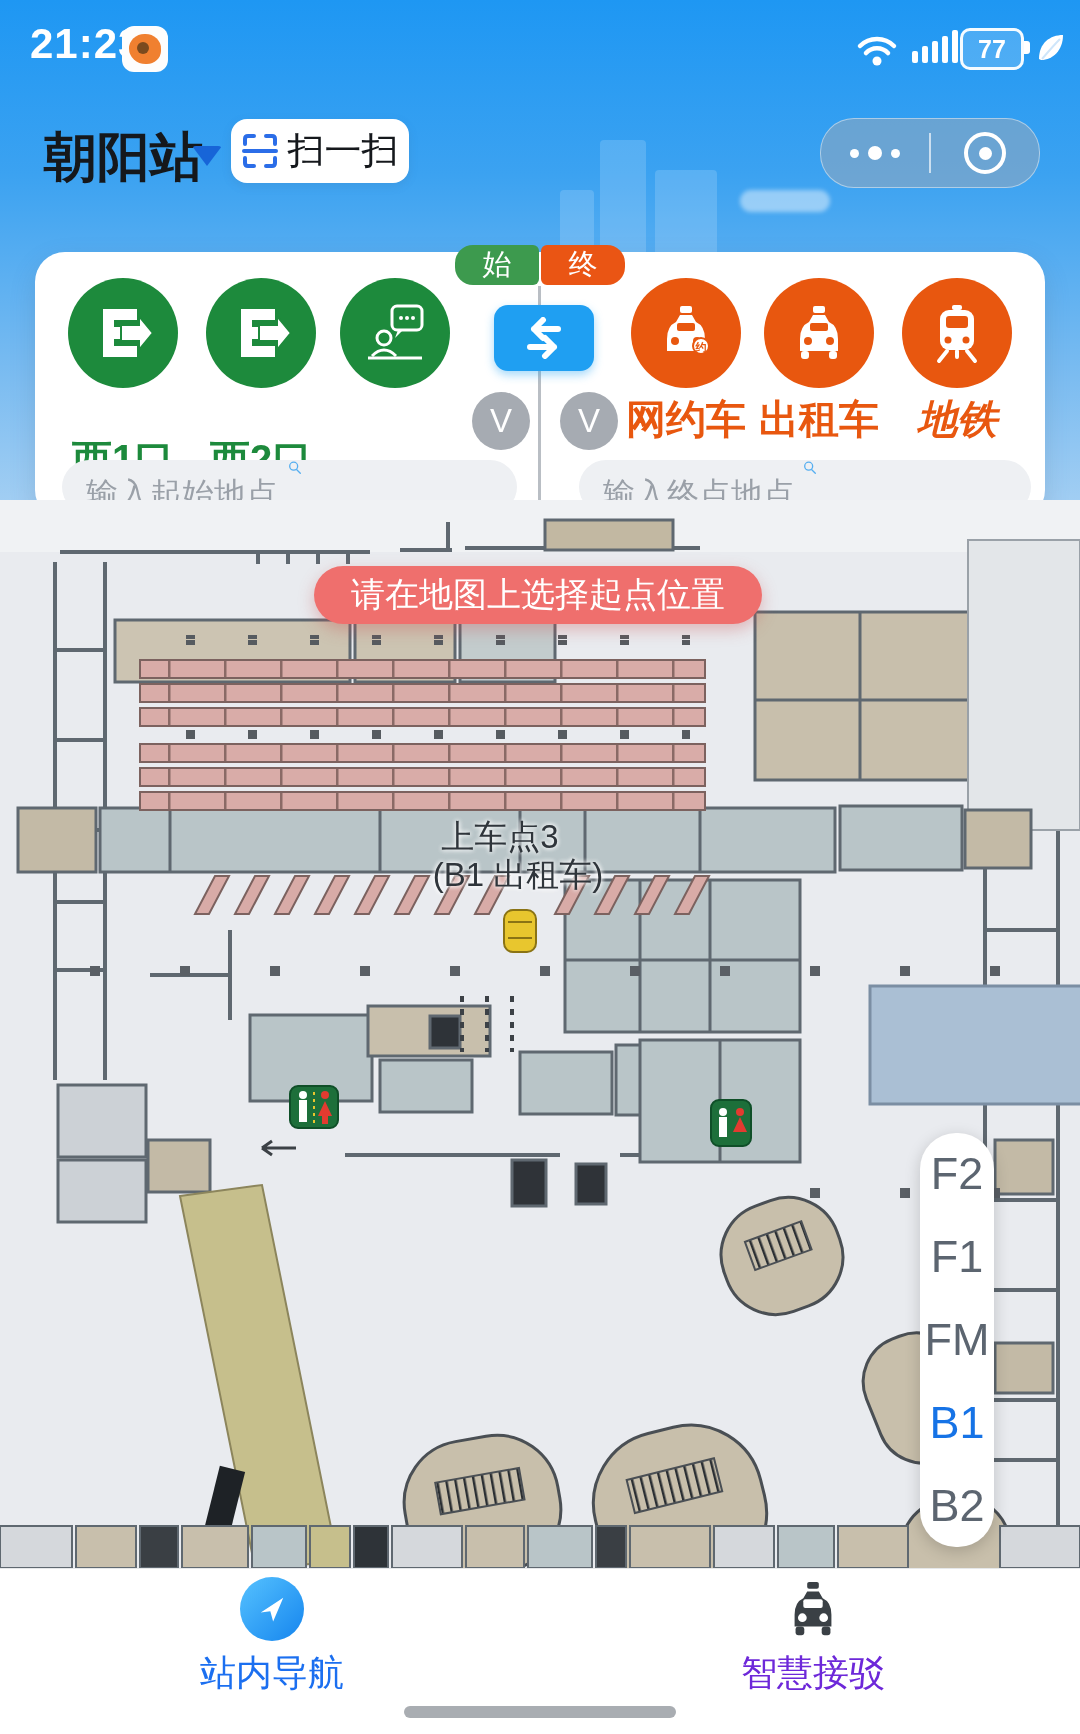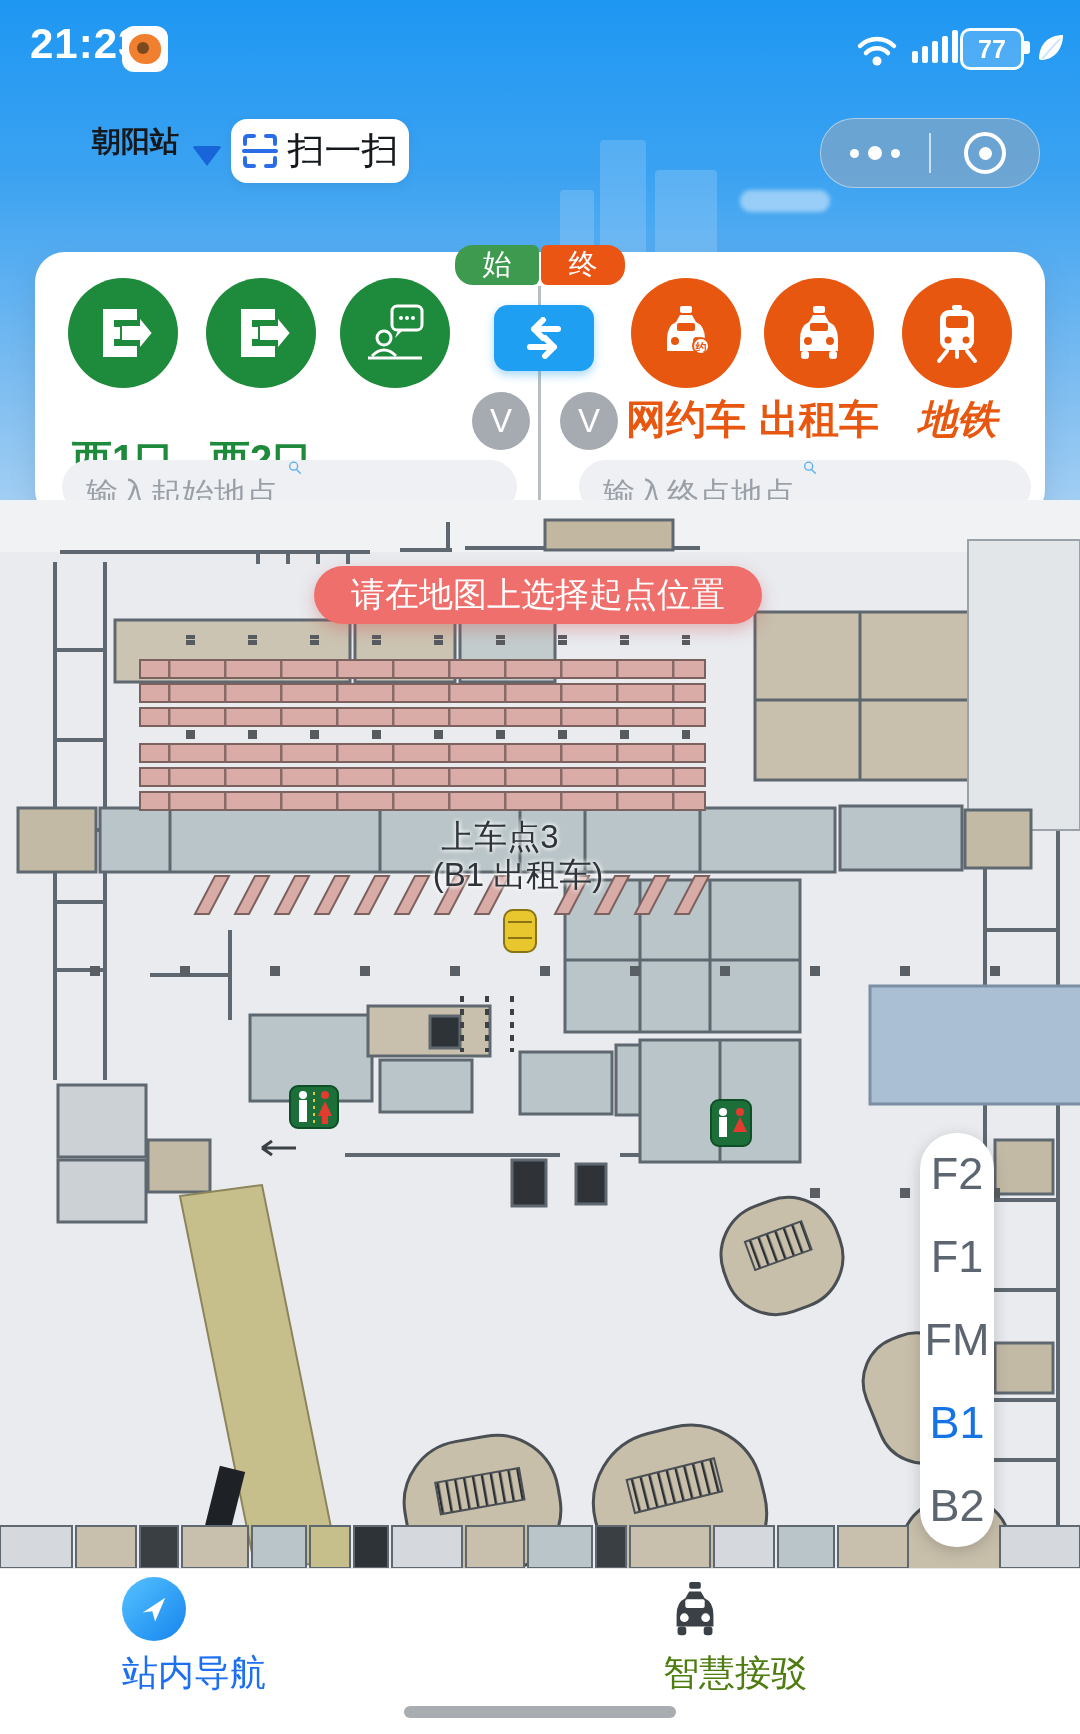--- a/index.html
+++ b/index.html
@@ -13,21 +13,21 @@
   
   .time{left:30px;top:20px;color:#fff;font-size:42px;font-weight:bold;letter-spacing:1px;}
   .appicon{left:122px;top:26px;width:46px;height:46px;background:#fdfdfd;border-radius:12px;display:flex;align-items:center;justify-content:center;}
   .appicon .blob{width:32px;height:30px;background:#f08030;border-radius:50% 50% 46% 54%;position:relative;}
   .appicon .blob::after{content:"";position:absolute;left:8px;top:8px;width:12px;height:12px;border-radius:50%;background:#7a4a1e;}
   .sigbars{left:912px;top:30px;display:flex;align-items:flex-end;gap:4px;}
   .sigbars i{display:block;width:6px;background:#fff;border-radius:2px;}
   .batt{left:960px;top:28px;width:58px;height:36px;border:3px solid rgba(255,255,255,.95);border-radius:10px;background:rgba(255,255,255,.18);color:#fff;font-size:25px;font-weight:bold;display:flex;align-items:center;justify-content:center;}
   .batt::after{content:"";position:absolute;right:-9px;top:10px;width:6px;height:13px;background:#fff;border-radius:0 3px 3px 0;}
   
-  .station{left:44px;top:122px;font-size:29px;font-weight:bold;color:#15181c;margin-left:48px;}
+  .station{left:44px;top:122px;font-size:53px;font-weight:bold;color:#15181c;}
   .caret{left:192px;top:146px;width:0;height:0;border-left:15px solid transparent;border-right:15px solid transparent;border-top:20px solid #1765d8;border-radius:4px;}
   .scanbtn{left:231px;top:119px;width:178px;height:64px;background:#fff;border-radius:16px;display:flex;align-items:center;justify-content:center;gap:10px;box-shadow:0 3px 10px rgba(60,100,150,.15);}
   .scanbtn span{font-size:37px;color:#15181c;}
   .capsule{left:820px;top:118px;width:218px;height:68px;border-radius:34px;background:rgba(150,168,186,.55);border:1px solid rgba(255,255,255,.45);display:flex;align-items:center;}
   .capsule .dots{flex:1;display:flex;align-items:center;justify-content:center;gap:9px;}
   .capsule .dots i{display:block;border-radius:50%;background:#fff;}
   .capsule .vline{width:2px;height:40px;background:rgba(255,255,255,.65);}
   .capsule .target{flex:1;display:flex;align-items:center;justify-content:center;}
   .ring{width:34px;height:34px;border:4px solid #fff;border-radius:50%;display:flex;align-items:center;justify-content:center;}
   .ring i{width:13px;height:13px;background:#fff;border-radius:50%;}
@@ -51,26 +51,26 @@
   
   .toast{left:314px;top:566px;width:448px;height:58px;background:#ef6f6d;border-radius:30px;color:#fff;font-size:34px;display:flex;align-items:center;justify-content:center;box-shadow:0 6px 16px rgba(200,80,80,.35);z-index:6;}
   
   .maplabel{position:absolute;color:#2f353b;font-size:33px;text-align:center;z-index:3;text-shadow:0 0 5px #fff,0 0 5px #fff;line-height:38px;}
   
   .floorsel{left:920px;top:1133px;width:74px;height:414px;background:#fff;border-radius:36px;box-shadow:0 4px 16px rgba(0,0,0,.18);display:flex;flex-direction:column;z-index:5;}
   .floor{flex:1;display:flex;align-items:center;justify-content:center;font-size:45px;font-weight:normal;color:#5c6570;}
   .floor.active{color:#1673e6;}
   
   .navbar{left:0;top:1568px;width:1080px;height:166px;background:#fff;border-top:1px solid #e6e8ea;z-index:7;}
-  .navtab{position:absolute;top:0;width:300px;display:flex;flex-direction:column;align-items:flex-start;}
+  .navtab{position:absolute;top:0;width:300px;display:flex;flex-direction:column;align-items:center;}
   .navtab .nicon{margin-top:8px;width:64px;height:64px;display:flex;align-items:center;justify-content:center;}
   .nicon.bluecirc{border-radius:50%;background:linear-gradient(135deg,#56c2ff,#1585ee);}
   .navtab .nlabel{margin-top:8px;font-size:36px;}
   .nlabel.on{color:#1b6ff0;}
-  .nlabel.off{color:#4d7c0f;}
+  .nlabel.off{color:#6d28d9;}
   .homebar{left:404px;top:1706px;width:272px;height:12px;background:#a9adb2;border-radius:6px;z-index:8;}
   .mapsvg{position:absolute;left:0;top:500px;z-index:1;}
 </style>
 </head>
 <body>
 
 <div class="screen">
 
   <div class="bld" style="left:600px;top:140px;width:46px;height:140px;"></div>
   <div class="bld" style="left:655px;top:170px;width:62px;height:110px;"></div>

